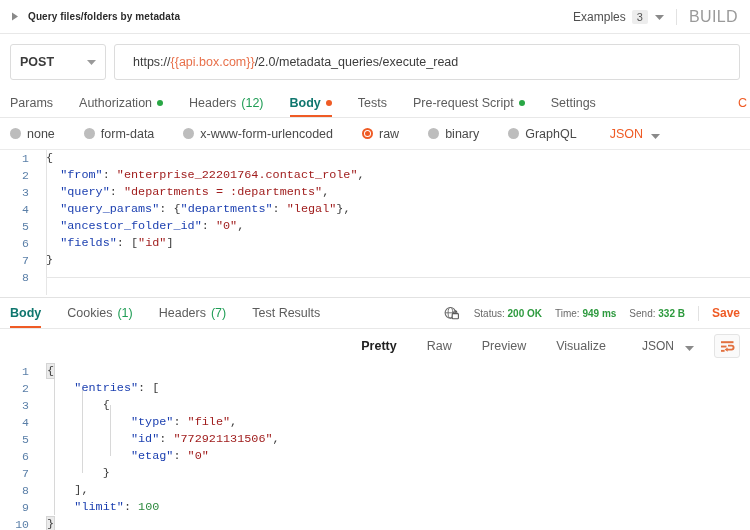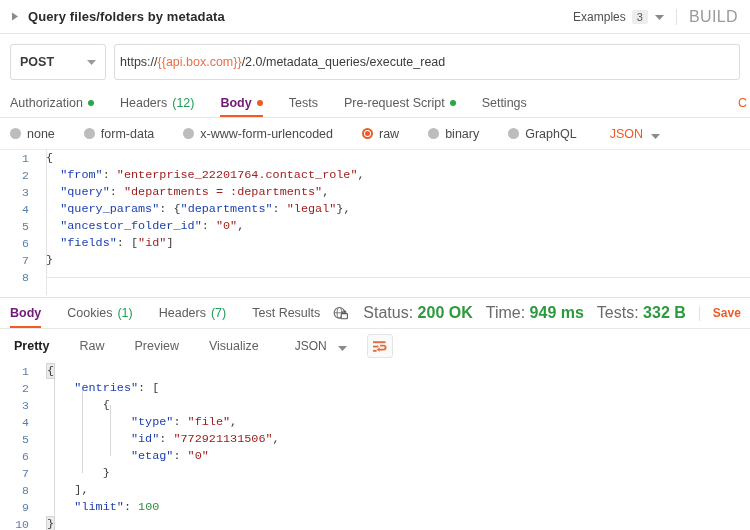--- a/index.html
+++ b/index.html
@@ -19,21 +19,21 @@
     padding: 0 12px 0 8px;
     border-bottom: 1px solid #e8e8e8;
   }
   .disclosure {
     width: 14px; height: 14px;
     display: flex; align-items: center; justify-content: center;
     margin-right: 6px; flex: 0 0 auto;
   }
   .disclosure svg { display: block; }
   .req-title {
-    font-size: 13px; font-weight: bold; color: #2b2b2b;
+    font-size: 10px; font-weight: bold; color: #2b2b2b;
     letter-spacing: .1px; white-space: nowrap;
   }
   .titlebar-right {
     margin-left: auto; display: flex; align-items: center; gap: 0;
     white-space: nowrap;
   }
   .examples-label { font-size: 12px; color: #4f4f4f; }
   .examples-count {
     font-size: 11px; color: #555; background: #ededed;
     border-radius: 2px; padding: 1px 5px; margin-left: 6px;
@@ -53,21 +53,21 @@
     background: #fff;
     display: flex; align-items: center; padding: 0 9px;
     flex: 0 0 auto;
   }
   .method-text { font-size: 12.5px; font-weight: bold; color: #3c3c3c; }
   .method-caret { margin-left: auto; display: inline-flex; }
   .url-box {
     flex: 1 1 auto; height: 36px;
     border: 1px solid #dcdcdc; border-radius: 3px;
     background: #fff; display: flex; align-items: center;
-    padding: 0 5px; overflow: hidden;
+    padding: 0 18px; overflow: hidden;
   }
   .url-text {
     font-size: 12.5px; color: #3c3c3c; white-space: nowrap;
     font-family: "Liberation Sans", sans-serif;
   }
   .url-var { color: #e8704a; }
   .send-group { display: flex; flex: 0 0 auto; margin-left: 4px; }
   .send-btn {
     background: #3a6ff5; color: #fff;
     height: 36px; border-radius: 3px 0 0 3px;
@@ -89,21 +89,21 @@
     border-bottom: 1px solid #e8e8e8;
     position: relative;
   }
   .tab {
     font-size: 12.5px; color: #5c5c5c;
     padding: 0 13px; height: 29px;
     display: flex; align-items: center; gap: 5px;
     position: relative; cursor: pointer; white-space: nowrap;
   }
   .tab:first-child { padding-left: 0; }
-  .tab.active { color: #701a75; font-weight: bold; }
+  .tab.active { color: #0f766e; font-weight: bold; }
   .tab.active::after {
     content: ""; position: absolute; left: 13px; right: 13px; bottom: 0;
     height: 2px; background: #ef5b25;
   }
   .tab:first-child.active::after { left: 0; }
   .tab-count { color: #1f9d55; font-size: 12.5px; font-weight: normal; }
   .dot { width: 6px; height: 6px; border-radius: 50%; display: inline-block; }
   .dot.green { background: #29a745; }
   .dot.orange { background: #ef5b25; }
   .tabs-overflow {
@@ -179,31 +179,31 @@
   .resp-sep { height: 1px; background: #e2e2e2; }
   .resptabs {
     display: flex; align-items: center; height: 31px;
     padding: 0 10px; position: relative;
     border-bottom: 1px solid #e8e8e8;
   }
   .resp-meta {
     margin-left: auto; display: flex; align-items: center;
     gap: 13px; white-space: nowrap;
   }
-  .meta-item { font-size: 16px; color: #6a6a6a; }
+  .meta-item { font-size: 10px; color: #6a6a6a; }
   .meta-val { font-weight: bold; }
   .meta-green { color: #2d9a3e; }
   .meta-sep { width: 1px; height: 15px; background: #e2e2e2; }
   .save-link { font-size: 12px; color: #ef5b25; font-weight: bold; cursor: pointer; }
   .globe-icon { display: flex; align-items: center; margin-right: 2px; }
 
   
   .resptoolbar {
     display: flex; align-items: center; height: 34px;
-    padding: 0 10px; gap: 0;
+    padding: 0 10px; gap: 0; justify-content: flex-end;
   }
   .vtab {
     font-size: 12.5px; color: #626262;
     padding: 0 15px; cursor: pointer; white-space: nowrap;
   }
   .vtab:first-child { padding-left: 4px; }
   .vtab.active { color: #202020; font-weight: bold; }
   .json-pill {
     display: flex; align-items: center; gap: 11px;
     padding: 4px 8px 4px 9px; margin-left: 12px;
@@ -256,20 +256,23 @@
           </svg>
       </span>
     </div>
     <div class="url-box">
       <span class="url-text"><span>https://</span><span class="url-var">{{api.box.com}}</span><span>/2.0/metadata_queries/execute_read</span></span>
     </div>
   </div>
 
   <div class="reqtabs">
     <div class="tab">
+      <span>Params</span>
+    </div>
+    <div class="tab">
       <span>Authorization</span>
       <span class="dot green"></span>
     </div>
     <div class="tab">
       <span>Headers</span>
       <span class="tab-count">(12)</span>
     </div>
     <div class="tab active">
       <span>Body</span>
       <span class="dot orange"></span>
@@ -382,21 +385,21 @@
         <svg width="15" height="15" viewBox="0 0 15 15">
           <circle cx="6.4" cy="6.8" r="5.3" fill="none" stroke="#6a6a6a" stroke-width="1.1"></circle>
           <ellipse cx="6.4" cy="6.8" rx="2.3" ry="5.3" fill="none" stroke="#6a6a6a" stroke-width="0.9"></ellipse>
           <line x1="1.1" y1="6.8" x2="11.7" y2="6.8" stroke="#6a6a6a" stroke-width="0.9"></line>
           <rect x="8.2" y="7.6" width="6.2" height="5.2" rx="0.8" fill="#fff" stroke="#5a5a5a" stroke-width="1.1"></rect>
           <path d="M9.8 7.6 v-1.3 a1.5 1.5 0 0 1 3 0 v1.3" fill="none" stroke="#5a5a5a" stroke-width="1.1"></path>
         </svg>
       </span>
       <span class="meta-item"><span>Status:</span> <span class="meta-val meta-green">200 OK</span></span>
       <span class="meta-item"><span>Time:</span> <span class="meta-val meta-green">949 ms</span></span>
-      <span class="meta-item"><span>Tests:</span> <span class="meta-val meta-green">332 B</span></span>
+      <span class="meta-item"><span>Send:</span> <span class="meta-val meta-green">332 B</span></span>
       <span class="meta-sep"></span>
       <span class="save-link">Save</span>
     </div>
   </div>
 
   <div class="resptoolbar">
     <span class="vtab active">Pretty</span>
     <span class="vtab">Raw</span>
     <span class="vtab">Preview</span>
     <span class="vtab">Visualize</span>

